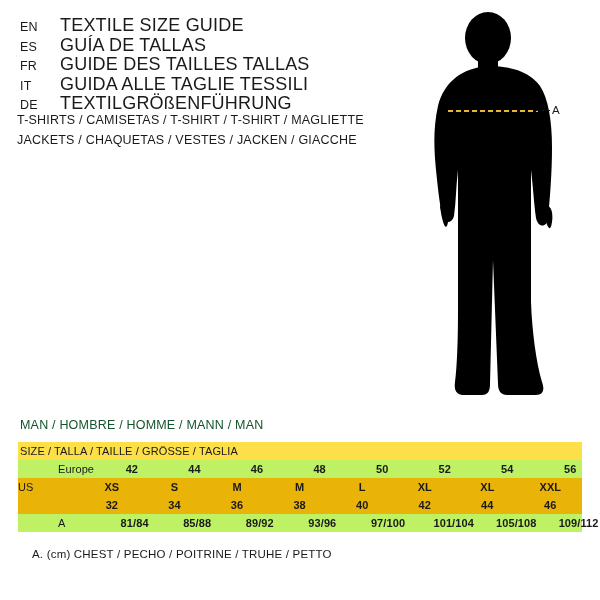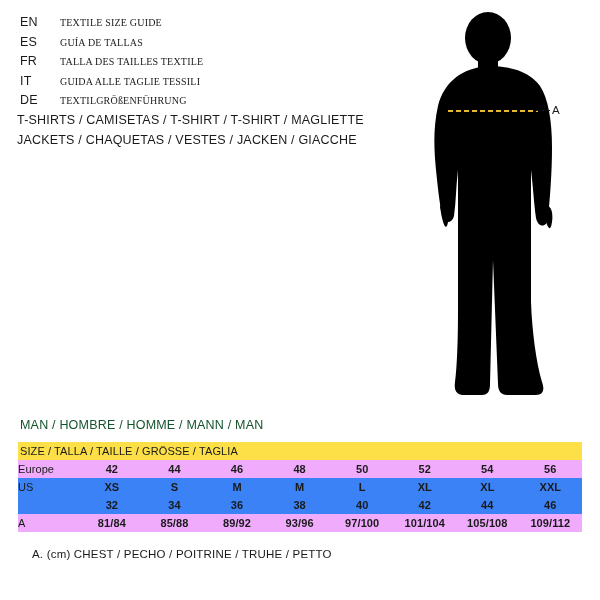--- a/index.html
+++ b/index.html
@@ -33,25 +33,24 @@
     align-items: baseline;
     height: 19.5px;
   }
   .lang-code {
     width: 40px;
     font-size: 12.5px;
     letter-spacing: 0.2px;
     color: #1a1a1a;
   }
   .lang-text {
-    font-size: 10px;
-    letter-spacing: 0.2px;
-    color: #1a1a1a;
-    white-space: nowrap;
-    font-family: Liberation Serif, serif;
+    font-size: 18px;
+    letter-spacing: 0.2px;
+    color: #1a1a1a;
+    white-space: nowrap;
   }
 
   
   .garment-block {
     position: absolute;
     left: 17px;
     top: 111px;
   }
   .garment-line {
     font-size: 12.5px;
@@ -113,24 +112,25 @@
     padding: 0;
     height: 18px;
     vertical-align: middle;
     letter-spacing: 0.1px;
   }
   tr.row-head td {
     background: #fde047;
     font-size: 11px;
   }
   tr.row-shade td {
-    background: #3b82f6;
+    background: #eab308;
   }
   tr.row-plain td {
-    background: #f0abfc;
+    background: #bef264;
+    padding-left: 40px;
   }
   td.col-label {
     width: 86px;
     padding-left: 2px;
   }
   td.cell {
     width: 68px;
     text-align: center;
     padding-left: 2px;
     font-weight: bold;
@@ -158,21 +158,21 @@
     <div class="lang-row">
       <div class="lang-code">EN</div>
       <div class="lang-text">TEXTILE SIZE GUIDE</div>
     </div>
     <div class="lang-row">
       <div class="lang-code">ES</div>
       <div class="lang-text">GUÍA DE TALLAS</div>
     </div>
     <div class="lang-row">
       <div class="lang-code">FR</div>
-      <div class="lang-text">TALLA DES TAILLES TEXTILE</div>
+      <div class="lang-text">GUIDE DES TAILLES TALLAS</div>
     </div>
     <div class="lang-row">
       <div class="lang-code">IT</div>
       <div class="lang-text">GUIDA ALLE TAGLIE TESSILI</div>
     </div>
     <div class="lang-row">
       <div class="lang-code">DE</div>
       <div class="lang-text">TEXTILGRÖßENFÜHRUNG</div>
     </div>
   </div>

